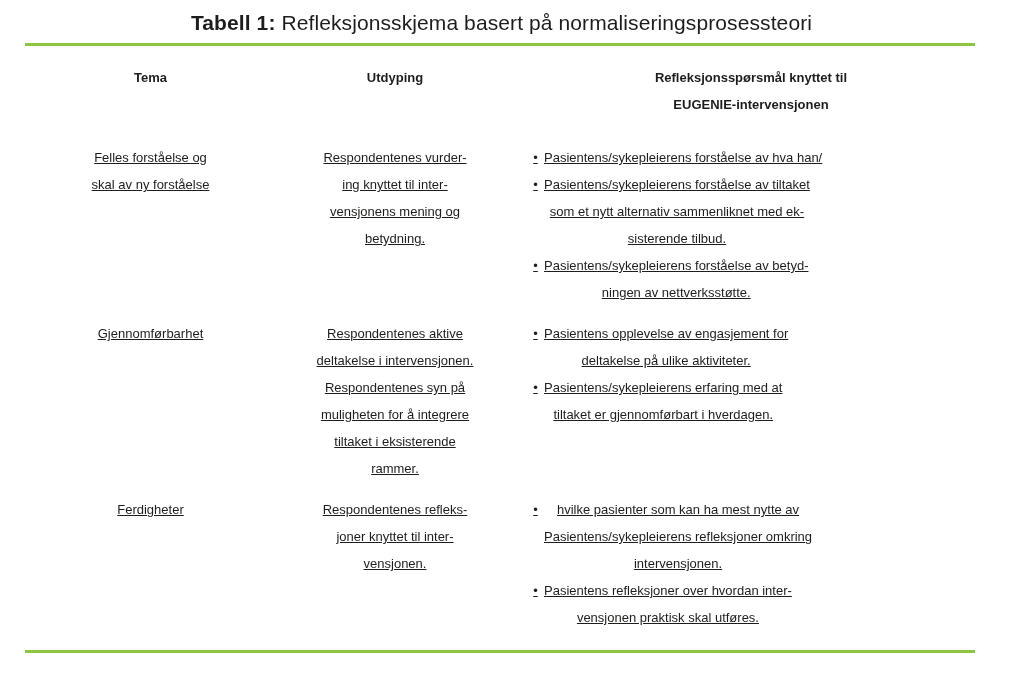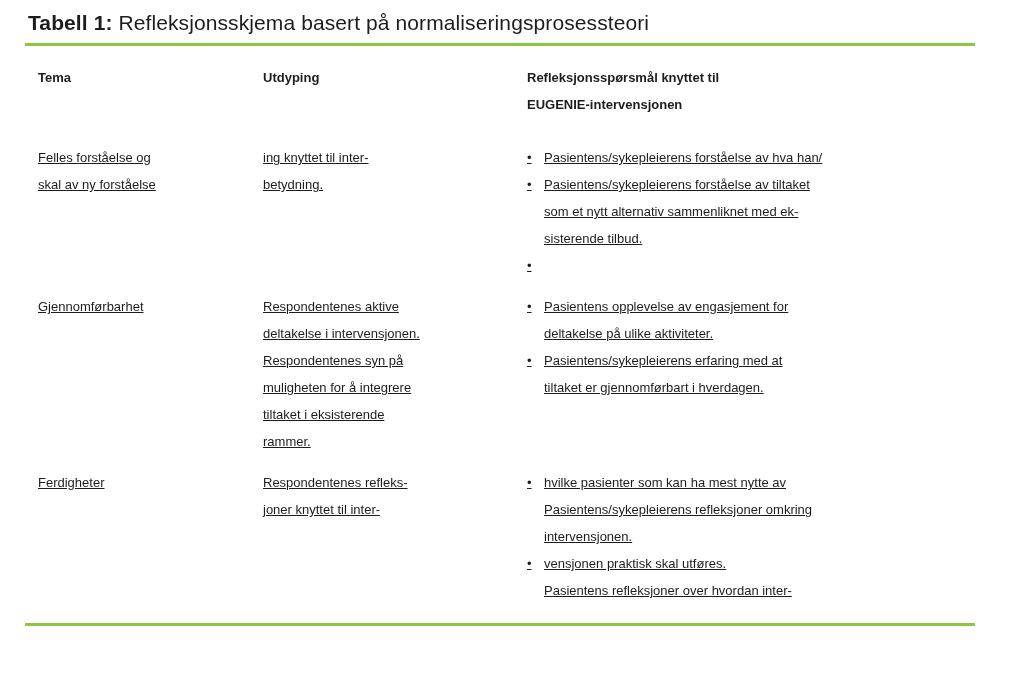--- a/index.html
+++ b/index.html
@@ -18,20 +18,21 @@
     height: 681px;
     overflow: hidden;
     font-family: "Liberation Sans", "DejaVu Sans", sans-serif;
     color: var(--ink);
   }
   .page {
     padding: 10px 0 0 25px;
   }
   .content {
     width: 950px;
+    text-align: center;
   }
   .title {
     font-size: 21px;
     line-height: 26px;
     padding-left: 3px;
     letter-spacing: 0.1px;
   }
   .title .bold {
     font-weight: bold;
   }
@@ -95,40 +96,46 @@
             <div class="line">Refleksjonsspørsmål knyttet til</div>
             <div class="line">EUGENIE-intervensjonen</div>
           </div>
         </div>
         <div class="trow tbody">
           <div class="cell">
             <div class="line">Felles forståelse og</div>
             <div class="line">skal av ny forståelse</div>
           </div>
           <div class="cell">
+            <div class="line">Respondentenes vurder-</div>
             <div class="line">ing knyttet til inter-</div>
+            <div class="line">vensjonens mening og</div>
             <div class="line">betydning.</div>
           </div>
           <div class="cell">
             <div class="bullet">
               <div class="marker">•</div>
               <div class="btext">
                 <div class="line">Pasientens/sykepleierens forståelse av hva han/</div>
               </div>
             </div>
             <div class="bullet">
               <div class="marker">•</div>
               <div class="btext">
                 <div class="line">Pasientens/sykepleierens forståelse av tiltaket</div>
                 <div class="line">som et nytt alternativ sammenliknet med ek-</div>
                 <div class="line">sisterende tilbud.</div>
               </div>
             </div>
             <div class="bullet">
               <div class="marker">•</div>
+              <div class="btext">
+                <div class="line">Pasientens/sykepleierens forståelse av betyd-</div>
+                <div class="line">ningen av nettverksstøtte.</div>
+              </div>
             </div>
           </div>
         </div>
         <div class="trow tbody">
           <div class="cell">
             <div class="line">Gjennomførbarhet</div>
           </div>
           <div class="cell">
             <div class="line">Respondentenes aktive</div>
             <div class="line">deltakelse i intervensjonen.</div>
@@ -154,35 +161,36 @@
             </div>
           </div>
         </div>
         <div class="trow tbody">
           <div class="cell">
             <div class="line">Ferdigheter</div>
           </div>
           <div class="cell">
             <div class="line">Respondentenes refleks-</div>
             <div class="line">joner knyttet til inter-</div>
+            <div class="line">vensjonen.</div>
           </div>
           <div class="cell">
             <div class="bullet">
               <div class="marker">•</div>
               <div class="btext">
                 <div class="line">hvilke pasienter som kan ha mest nytte av</div>
                 <div class="line">Pasientens/sykepleierens refleksjoner omkring</div>
                 <div class="line">intervensjonen.</div>
               </div>
             </div>
             <div class="bullet">
               <div class="marker">•</div>
               <div class="btext">
+                <div class="line">Pasientens refleksjoner over hvordan inter-</div>
                 <div class="line">vensjonen praktisk skal utføres.</div>
-                <div class="line">Pasientens refleksjoner over hvordan inter-</div>
               </div>
             </div>
           </div>
         </div>
       </div>
     <div class="rule bottom"></div>
   </div>
 </div>
 
 </body></html>

